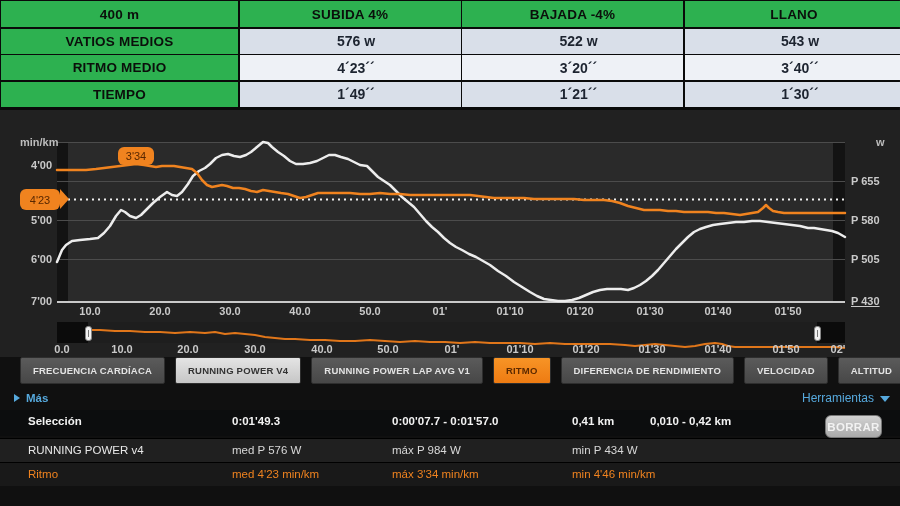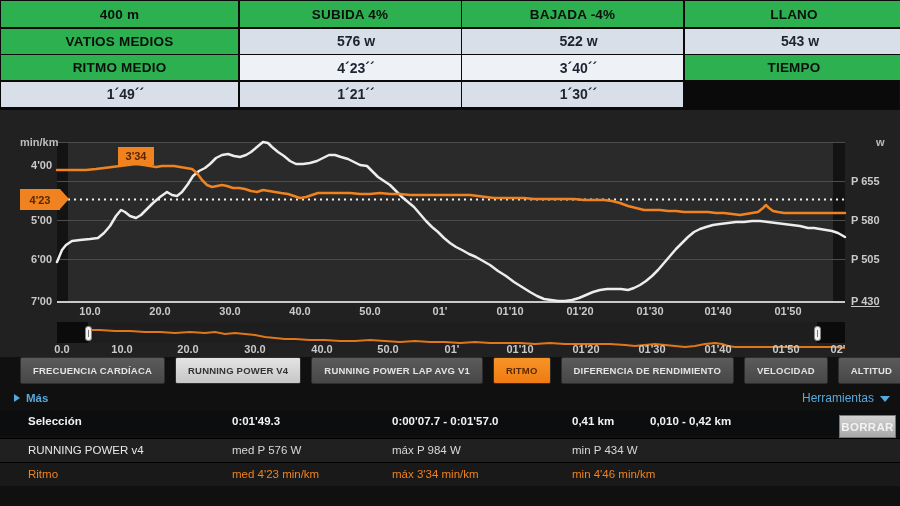--- a/index.html
+++ b/index.html
@@ -20,22 +20,22 @@
   .chart-panel{position:absolute;left:0;top:110px;width:900px;height:247px;background:#212121;}
   .plot-bg{position:absolute;left:57px;top:142px;width:788px;height:159px;background:#2a2a2a;z-index:1;}
   .band{position:absolute;background:#131313;z-index:1;}
   .grid{position:absolute;left:57px;width:788px;height:1px;background:#4c4c4c;z-index:1;}
   .axis-x-line{position:absolute;left:57px;top:301px;width:788px;height:2px;background:#c9c9c9;z-index:2;}
   .mini-bg{position:absolute;left:57px;top:322px;width:788px;height:21px;background:#1e1e1e;z-index:1;}
   .mini-band{position:absolute;top:322px;height:21px;background:#0b0b0b;z-index:1;}
   svg.overlay{position:absolute;left:0;top:0;width:900px;height:506px;z-index:3;pointer-events:none;}
   .tick{position:absolute;color:#c9c9c9;font-size:11px;z-index:4;font-weight:bold;}
   .unit-label{position:absolute;color:#bdbdbd;font-size:11px;font-weight:bold;z-index:4;}
-  .badge{position:absolute;background:#f0831f;color:#582700;font-weight:bold;font-size:11px;
-         display:flex;align-items:center;justify-content:center;z-index:5;}
+  .badge{position:absolute;background:#f0831f;color:#582700;font-weight:normal;font-size:11px;
+         display:flex;align-items:center;justify-content:center;z-index:5;border-radius:6px;}
   .badge-max{left:118px;top:147px;width:36px;height:18px;}
   .badge-avg{left:20px;top:189px;width:40px;height:21px;}
   .badge-avg:after{content:"";position:absolute;left:40px;top:0;border-top:10.5px solid transparent;
          border-bottom:10.5px solid transparent;border-left:9px solid #f0831f;}
   .handle{position:absolute;width:7px;height:15px;top:326px;background:#f2f2f2;border-radius:3px;
           z-index:6;border:1px solid #888;box-sizing:border-box;}
   .handle i{display:block;width:1px;height:7px;background:#777;margin:3px auto 0;}
 
   
   .tabs{position:absolute;left:20px;top:357px;height:26px;display:flex;gap:10px;z-index:4;}
@@ -56,42 +56,43 @@
       border-right:5px solid transparent;border-top:6px solid #56a9dd;width:0;height:0;}
   .row-sel{top:410px;height:26px;background:#0c0d0e;}
   .row-power{top:438px;height:23px;background:#202020;border-top:1px solid #000;}
   .row-ritmo{top:462px;height:23px;background:#191919;border-top:1px solid #000;}
   .frow span{position:absolute;top:5px;font-size:11.5px;white-space:nowrap;}
   .row-sel span{color:#f2f2f2;font-weight:bold;}
   .row-power span{color:#d8d8d8;}
   .row-power span.lbl{color:#e8e8e8;}
   .row-ritmo span{color:#f0831f;}
   .c0{left:28px;} .c1{left:232px;} .c2{left:392px;} .c3{left:572px;} .c4{left:650px;}
-  .borrar{position:absolute;right:4px;top:2px;width:55px;height:21px;background:linear-gradient(#d2d2d2,#a9a9a9);
-      color:#1c1c1c;font-size:10px;font-weight:bold;border:1px solid #777;border-radius:0;
+  .borrar{position:absolute;right:18px;top:2px;width:55px;height:21px;background:linear-gradient(#d2d2d2,#a9a9a9);
+      color:#1c1c1c;font-size:10px;font-weight:bold;border:1px solid #777;border-radius:6px;
       display:flex;align-items:center;justify-content:center;cursor:pointer;letter-spacing:.3px;}
 </style>
 </head>
 <body>
 
 <div class="page">
 
   <div class="summary">
     <div class="cell green">400 m</div>
     <div class="cell green">SUBIDA 4%</div>
     <div class="cell green">BAJADA -4%</div>
     <div class="cell green">LLANO</div>
 
     <div class="cell green">VATIOS MEDIOS</div>
     <div class="cell v va">576 w</div>
     <div class="cell v va">522 w</div>
     <div class="cell v va">543 w</div>
 
     <div class="cell green">RITMO MEDIO</div>
     <div class="cell v vb">4´23´´</div>
+    <div class="cell v vb">3´20´´</div>
     <div class="cell v vb">3´40´´</div>
 
     <div class="cell green">TIEMPO</div>
     <div class="cell v va">1´49´´</div>
     <div class="cell v va">1´21´´</div>
     <div class="cell v va">1´30´´</div>
   </div>
 
   <div class="chart-panel"></div>
   <div class="plot-bg"></div>

